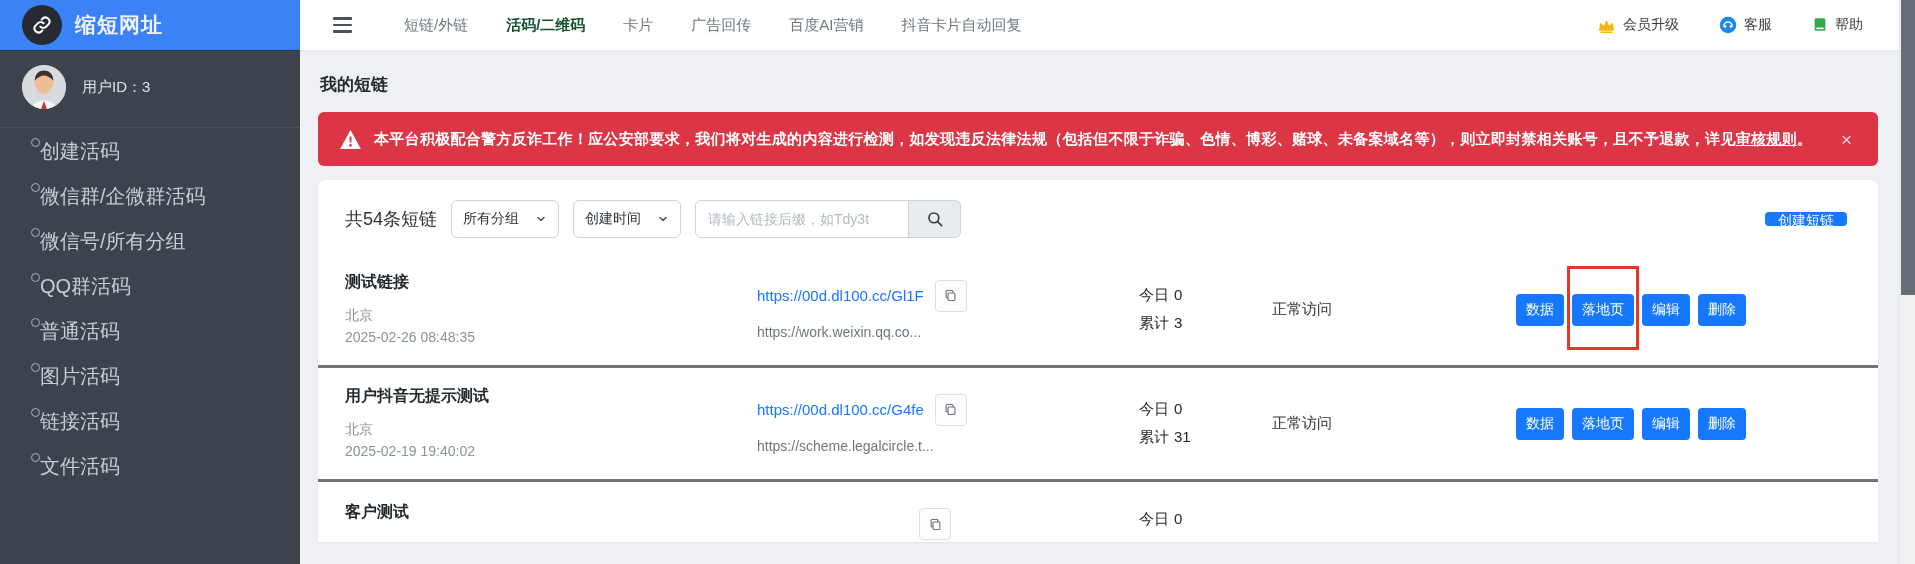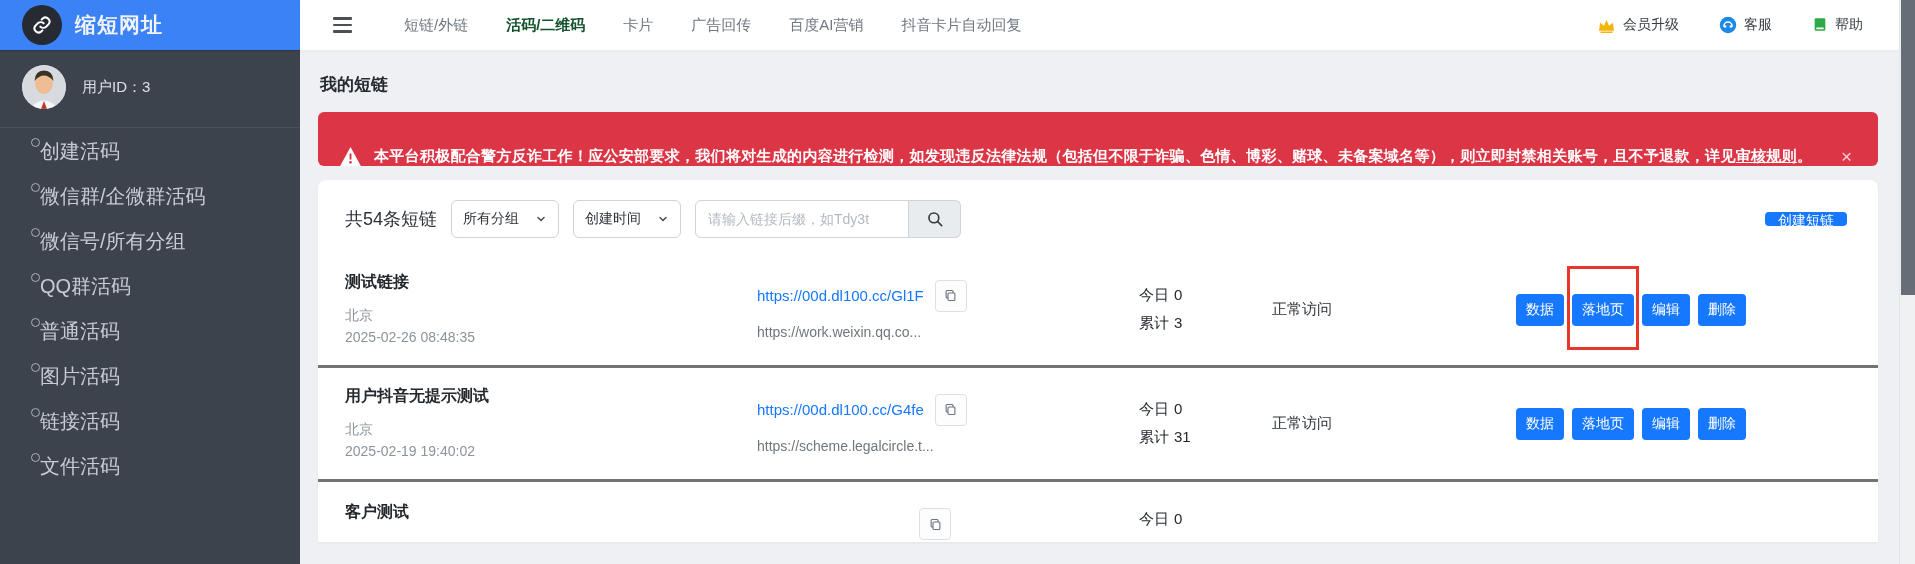--- a/index.html
+++ b/index.html
@@ -35,21 +35,21 @@
   .hamburger span { width:19px; height:2.5px; background:#4a5056; border-radius:1px; }
   .tab { font-size:15px; color:#6f7780; white-space:nowrap; cursor:pointer; }
   .tab.active { color:#14532d; font-weight:bold; }
   .nav-right { margin-left:auto; display:flex; align-items:center; gap:40px; }
   .nav-right-item { display:flex; align-items:flex-start; gap:7px; font-size:14px; color:#3a4045;
                     white-space:nowrap; cursor:pointer; }
 
   .content { flex:1; padding:14px 37px 0 18px; }
   .page-title { font-size:17px; font-weight:bold; color:#262b31; margin:8px 0 16px 2px; }
 
-  .banner { height:54px; background:#dc3545; border-radius:6px; display:flex; align-items:flex-end;
+  .banner { height:54px; background:#dc3545; border-radius:6px; display:flex; align-items:center;
             gap:13px; padding:0 22px; color:#fff; font-size:15px; font-weight:bold; }
   .banner-text { flex:1; letter-spacing:.3px; white-space:nowrap; overflow:hidden; }
   .banner-text a { color:#fff; text-decoration:underline; cursor:pointer; }
   .banner-close { font-size:19px; font-weight:normal; color:rgba(255,255,255,.75); cursor:pointer;
                   padding:0 4px; line-height:1; }
 
   .card { margin-top:14px; background:#fff; border-radius:8px 8px 0 0;
           box-shadow:0 1px 3px rgba(20,30,40,.05); min-height:360px; }
   .filter-row { display:flex; align-items:center; gap:14px; padding:20px 16px 16px 27px; }
   .count { font-size:18px; color:#2e3338; }

